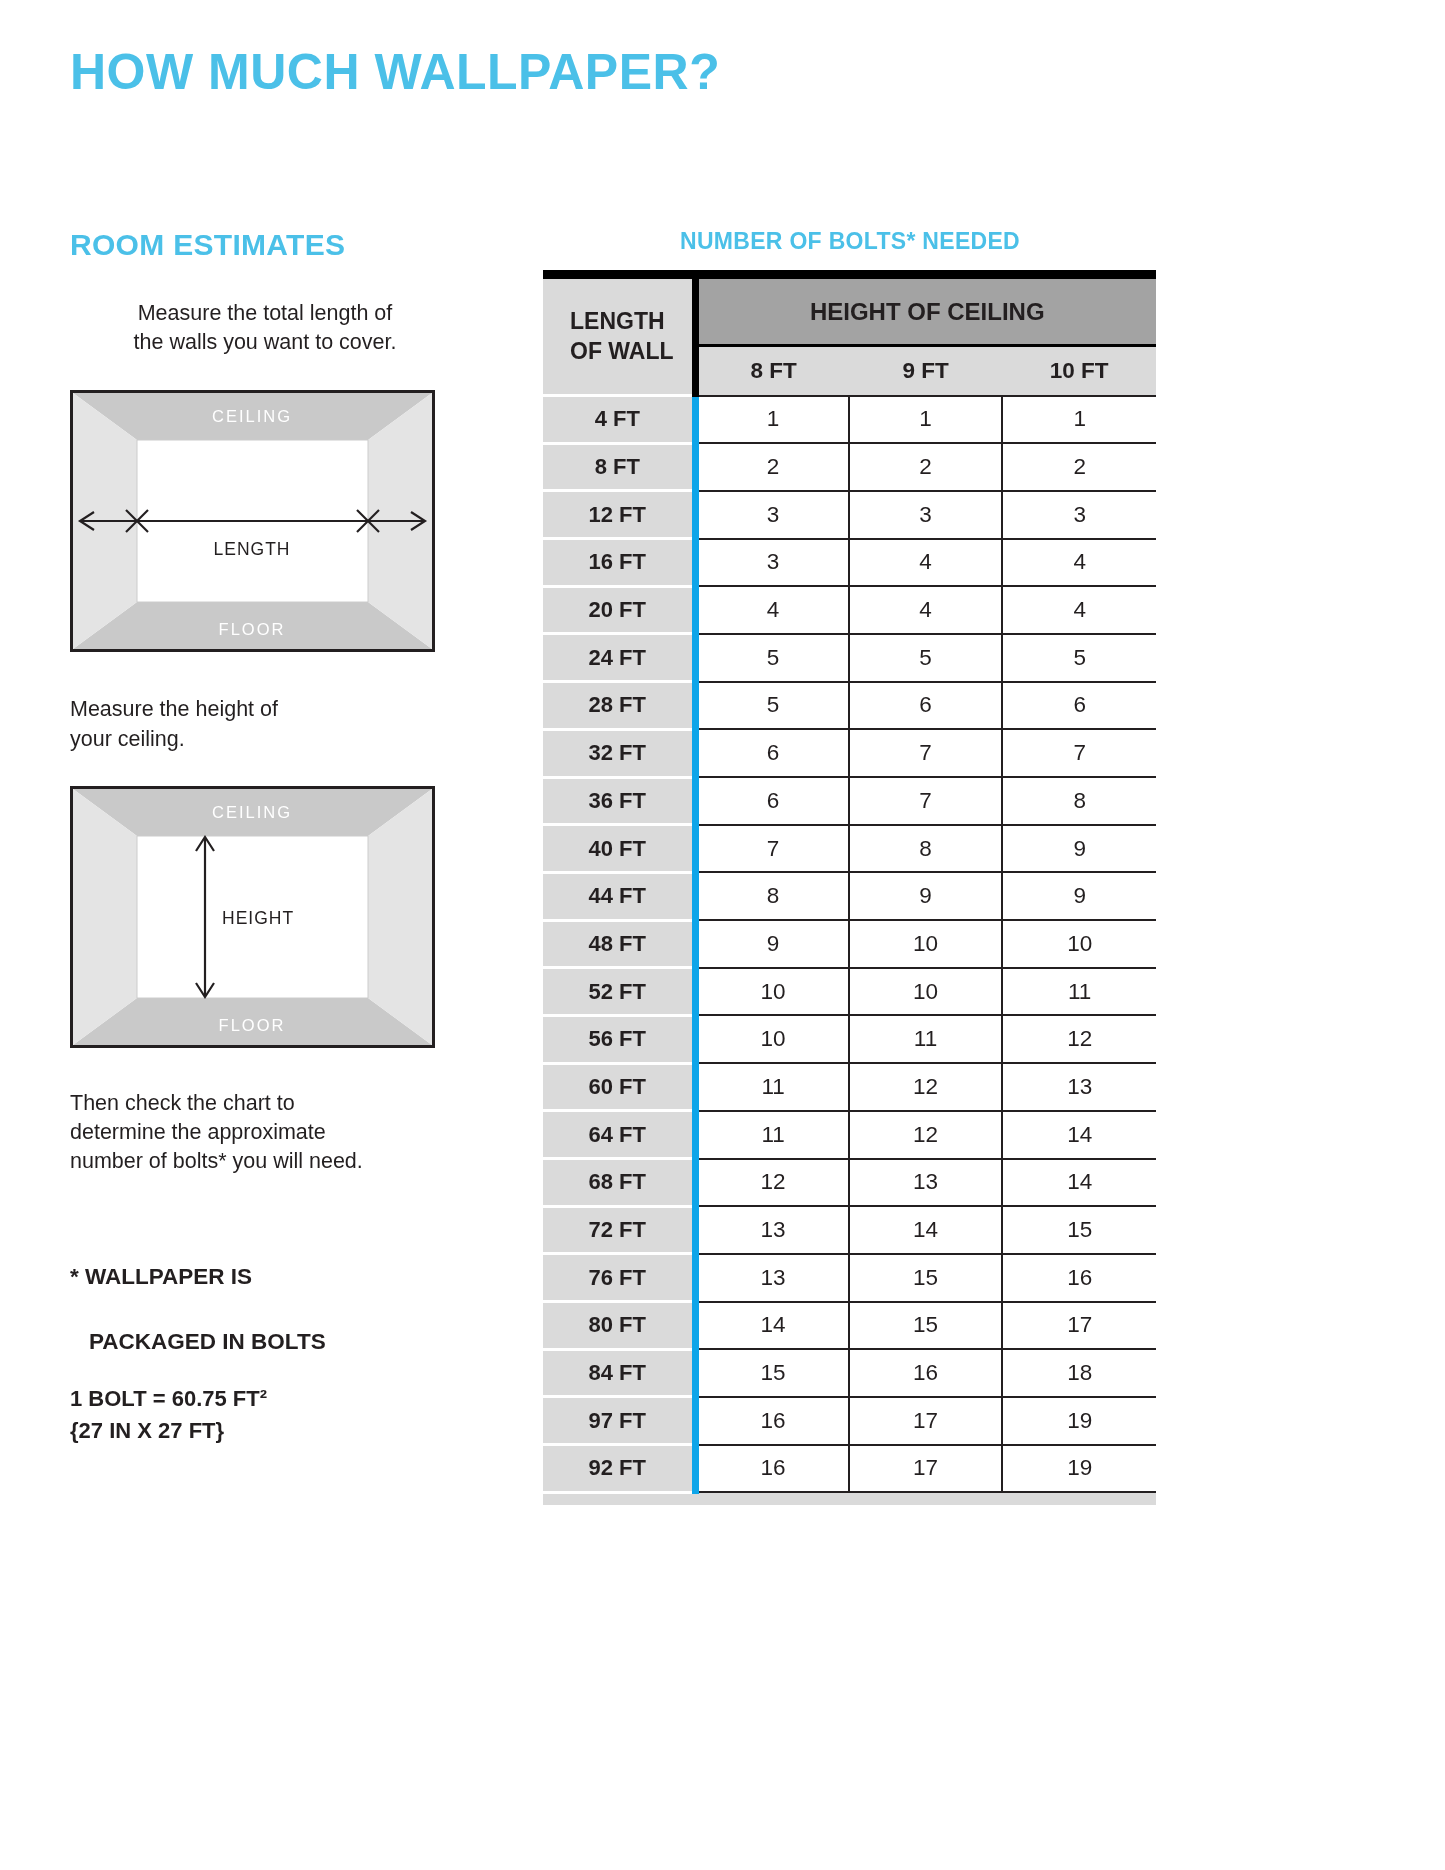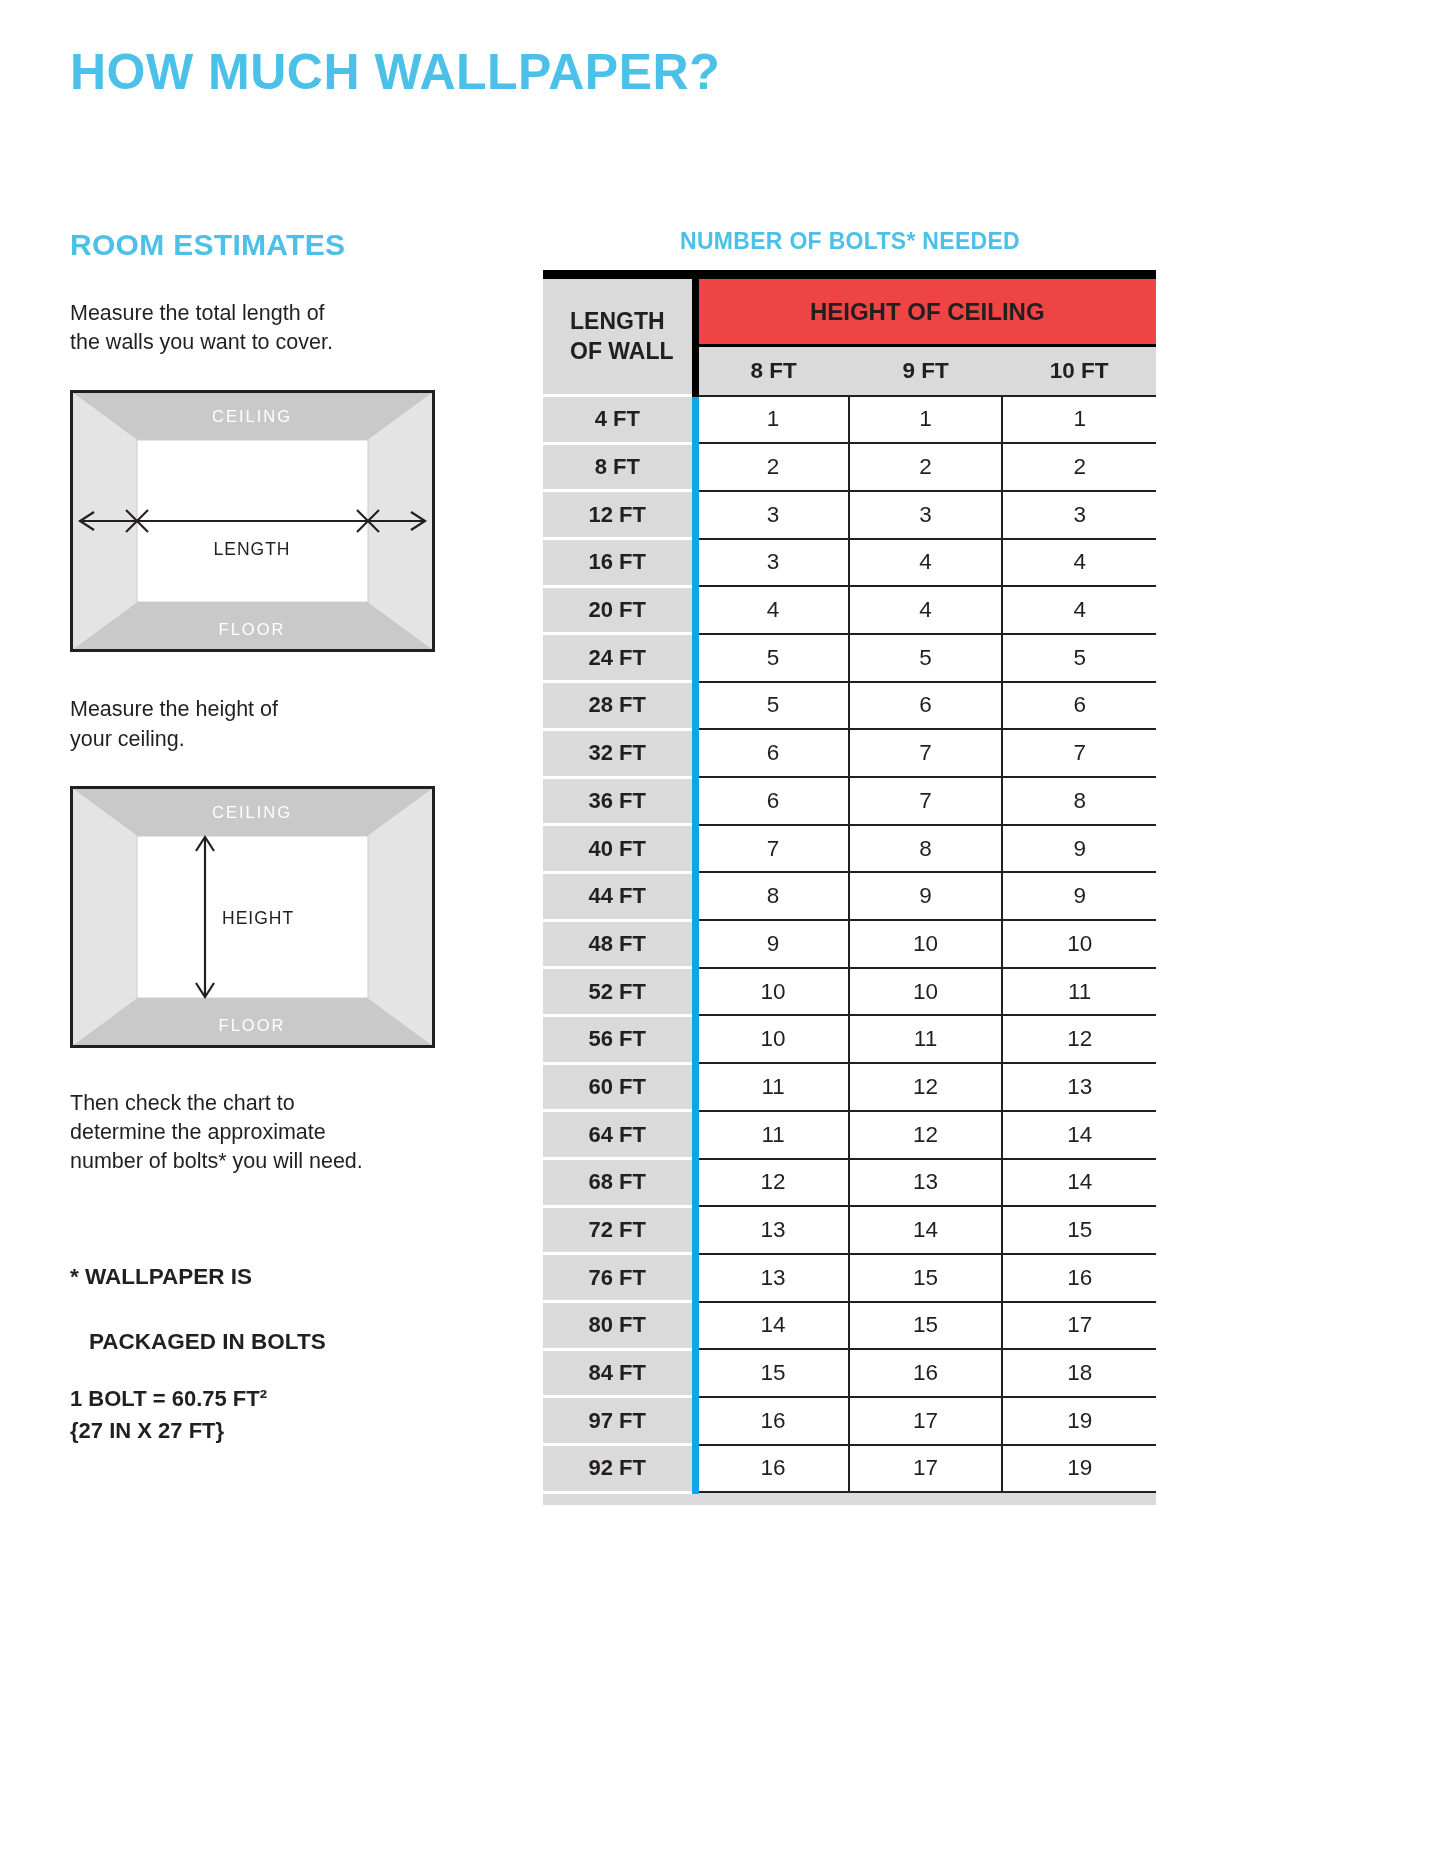--- a/index.html
+++ b/index.html
@@ -36,21 +36,21 @@
     font-weight: bold;
     color: #4BC0E8;
     letter-spacing: 0.3px;
   }
   .para {
     font-size: 21.5px;
     line-height: 1.36;
     white-space: pre-line;
     color: #231F20;
   }
-  .para-length { margin-top: 37px; }
+  .para-length { margin-top: 37px; text-align: center; }
   .para-height { margin-top: 43px; }
   .para-chart  { margin-top: 41px; }
   .diagram { display: block; margin-top: 33px; }
   .diagram-height { margin-top: 32px; }
   .wall-label {
     fill: #ffffff;
     font-size: 16.5px;
     letter-spacing: 2px;
     font-family: "Liberation Sans", sans-serif;
   }
@@ -109,21 +109,21 @@
     font-weight: bold;
     text-align: left;
     padding-left: 27px;
     vertical-align: middle;
     white-space: pre-line;
     line-height: 1.28;
   }
   .span-header {
     height: 71px;
     border-bottom: 3px solid #000000;
-    background: #ef4444;
+    background: #a3a3a3;
     font-size: 24px;
     font-weight: bold;
     text-align: center;
     vertical-align: middle;
   }
   .sub-header {
     background: #DADADA;
     height: 50px;
     font-size: 22.5px;
     font-weight: bold;

